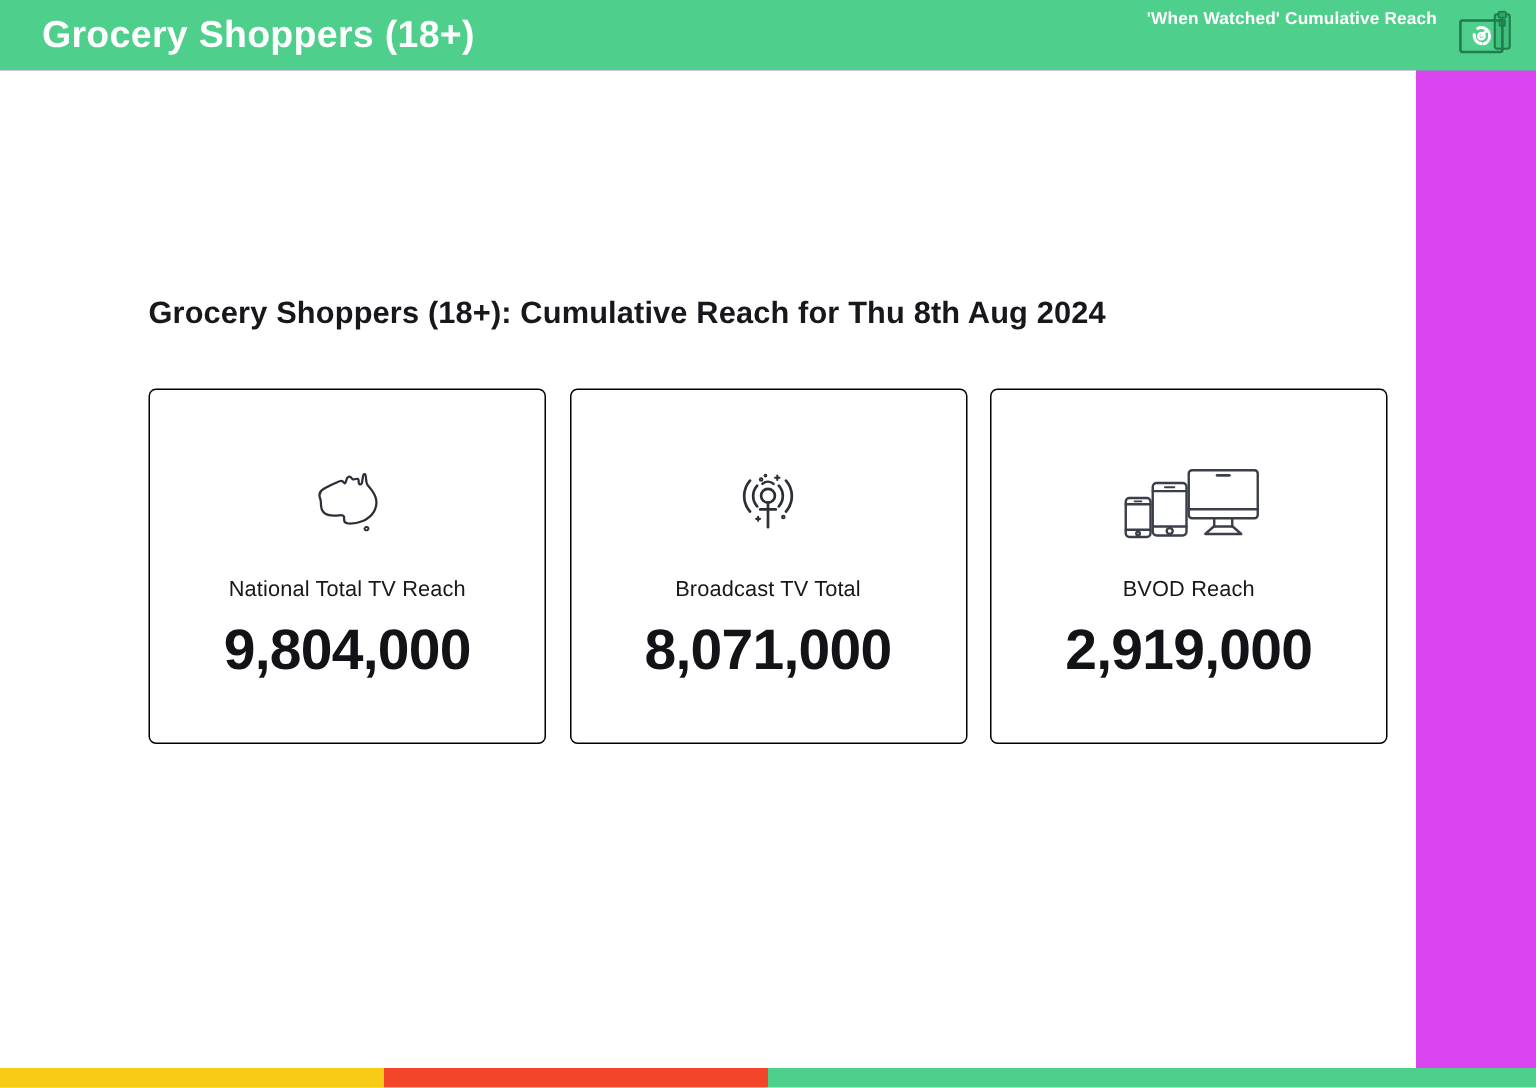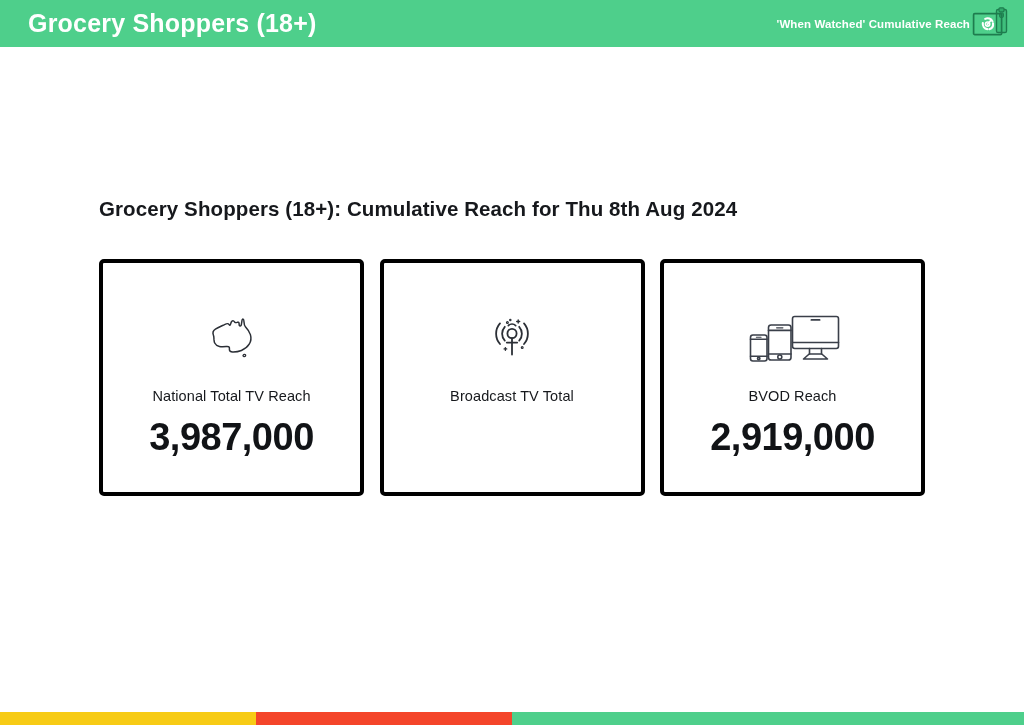--- a/index.html
+++ b/index.html
@@ -35,23 +35,22 @@
     margin-left: 28px;
     color: #ffffff;
     font-size: 25px;
     font-weight: bold;
     letter-spacing: 0.2px;
     white-space: nowrap;
   }
 
   .header-right {
     display: flex;
-    align-items: center;
     margin-right: 14px;
-    gap: 2px;
+    gap: 14px;
   }
 
   .header-subtitle {
     color: #ffffff;
     font-size: 11.5px;
     font-weight: bold;
     letter-spacing: 0.1px;
     white-space: nowrap;
   }
 
@@ -60,21 +59,21 @@
     height: 34px;
     position: relative;
     flex: 0 0 auto;
   }
 
   
   .content {
     position: absolute;
     left: 0;
     top: 47px;
-    width: 1024px;
+    width: 944px;
     height: 665px;
     background: #ffffff;
   }
 
   .chart-title {
     position: absolute;
     left: 99px;
     top: 150px;
     font-size: 20.5px;
     font-weight: bold;
@@ -89,21 +88,21 @@
     top: 212px;
     width: 826px;
     height: 237px;
     display: flex;
     justify-content: space-between;
   }
 
   .card {
     width: 265px;
     height: 237px;
-    border: 4px solid #000000;
+    border: 1px solid #000000;
     border-radius: 5px;
     background: #ffffff;
     display: flex;
     flex-direction: column;
     align-items: center;
   }
 
   .card-icon {
     height: 92px;
     margin-top: 29px;
@@ -194,21 +193,21 @@
                      C50.4 30.9 50.0 34.3 48.2 37.2 C46.4 40.1 43.6 42.2 40.4 43.5
                      C37.4 44.7 34.5 45.1 31.5 45.0 C29.4 44.9 28.7 44.4 28.5 43.2
                      C28.3 42.0 28.6 40.9 28.2 40.2 C27.8 39.5 26.9 39.4 25.4 39.5
                      C22.9 39.7 20.6 39.9 18.4 39.4 C16.0 38.9 14.6 37.8 13.7 36.0
                      C13.1 34.8 13.2 33.9 13.0 32.7 C12.8 31.3 13.1 30.0 12.5 28.5 Z" stroke="#2b2f36" stroke-width="1.5" stroke-linejoin="round" fill="none"></path>
             <path d="M42.3 47.9 C42.9 47.2 43.9 47.1 44.4 47.7 C44.9 48.3 44.6 49.2 43.8 49.5
                      C43.0 49.8 42.1 49.3 42.0 48.7 C41.95 48.35 42.1 48.1 42.3 47.9 Z" stroke="#2b2f36" stroke-width="1.3" stroke-linejoin="round" fill="none"></path>
           </svg>
         </div>
         <div class="card-label">National Total TV Reach</div>
-        <div class="card-value">3,987,000</div>
+        <div class="card-value">9,804,000</div>
       </div>
 
       <div class="card">
         <div class="card-icon">
           <svg width="62" height="62" viewBox="0 0 62 62" fill="none" stroke="#2b2f36" stroke-width="1.8" stroke-linecap="round" stroke-linejoin="round">
 
             <circle cx="31" cy="26.5" r="4.6"></circle>
 
             <path d="M31 31.1 L31 47.5"></path>
 
@@ -223,20 +222,21 @@
             <path d="M27.3 18.6 A5.2 5.2 0 0 1 34.7 18.6" stroke-width="1.6"></path>
 
             <path d="M37.2 13.0 L37.2 16.0 M35.7 14.5 L38.7 14.5" stroke-width="1.4"></path>
             <path d="M24.4 40.6 L24.4 43.2 M23.1 41.9 L25.7 41.9" stroke-width="1.4"></path>
             <circle cx="26.4" cy="15.6" r="0.9" stroke-width="1.2"></circle>
             <circle cx="41.2" cy="40.6" r="0.9" stroke-width="1.2"></circle>
             <circle cx="29.3" cy="13.0" r="0.7" stroke-width="1.1"></circle>
           </svg>
         </div>
         <div class="card-label">Broadcast TV Total</div>
+        <div class="card-value">8,071,000</div>
       </div>
 
       <div class="card">
         <div class="card-icon">
           <svg width="106" height="62" viewBox="0 0 106 62" fill="none" stroke="#3a3f49" stroke-width="1.6" stroke-linejoin="round" stroke-linecap="round">
 
             <rect x="52.5" y="9.5" width="46" height="32" rx="2.2"></rect>
             <path d="M52.5 35.5 L98.5 35.5"></path>
             <rect x="70.5" y="12.0" width="10" height="1.8" rx="0.9" fill="#3a3f49" stroke="none"></rect>
             <path d="M69.5 41.5 L69.5 47.0 M81.5 41.5 L81.5 47.0"></path>

